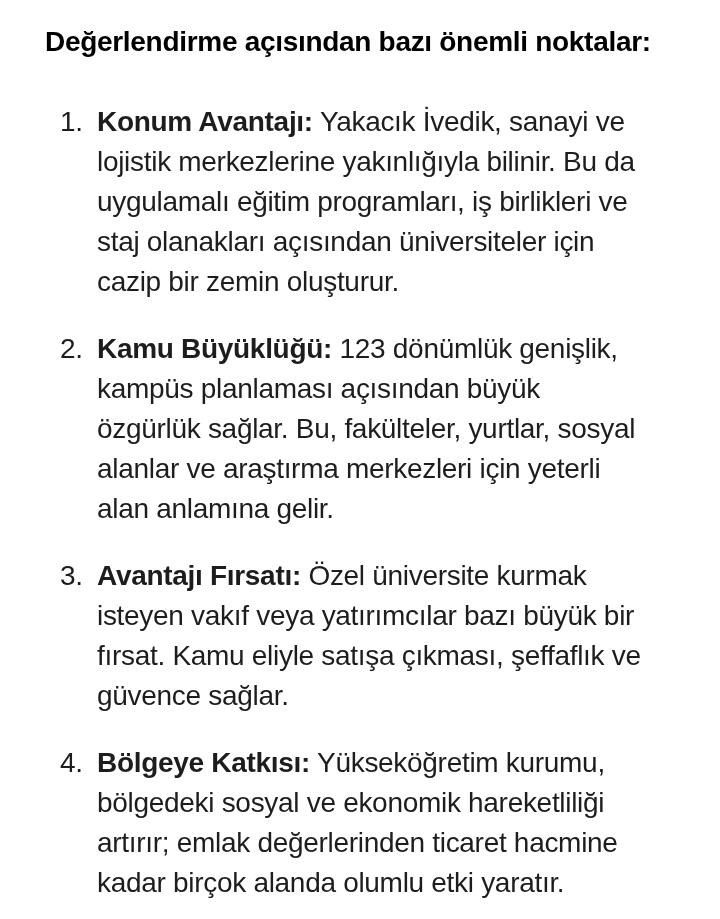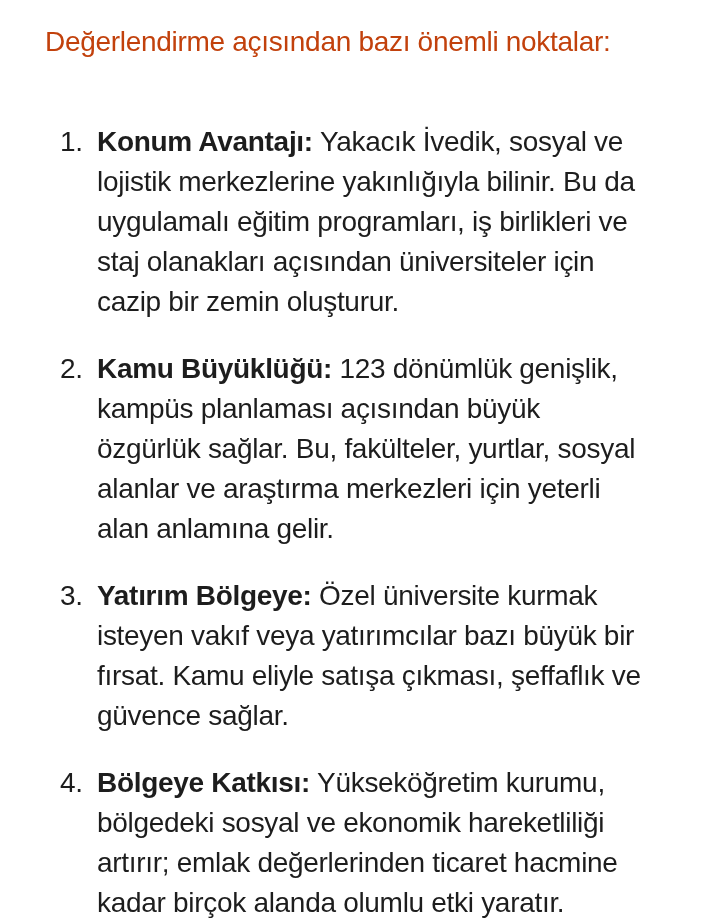--- a/index.html
+++ b/index.html
@@ -9,25 +9,25 @@
     font-family: "Liberation Sans", sans-serif;
   }
   .page {
     width: 720px;
     min-height: 919px;
     background: #ffffff;
     padding: 24px 40px 28px 45px;
   }
   .heading {
     font-size: 28px;
-    font-weight: 400;
+    font-weight: 700;
     line-height: 36px;
-    color: #c2410c;
+    color: #000000;
     letter-spacing: -0.3px;
-    margin-bottom: 62px;
+    margin-bottom: 42px;
   }
   .points-list {
     list-style: none;
   }
   .point-item {
     display: flex;
     align-items: flex-start;
     margin-bottom: 27px;
   }
   .point-item:last-child { margin-bottom: 0; }
@@ -57,31 +57,31 @@
 </head>
 <body>
 
 <div class="page">
 
   <div class="heading">Değerlendirme açısından bazı önemli noktalar:</div>
 
   <ol class="points-list">
     <li class="point-item">
       <span class="point-number">1.</span>
-      <span class="point-body"><strong class="point-label">Konum Avantajı:</strong> <span>Yakacık İvedik, sosyal ve lojistik merkezlerine yakınlığıyla bilinir. Bu da uygulamalı eğitim programları, iş birlikleri ve staj olanakları açısından üniversiteler için cazip bir zemin oluşturur.</span></span>
+      <span class="point-body"><strong class="point-label">Konum Avantajı:</strong> <span>Yakacık İvedik, sanayi ve lojistik merkezlerine yakınlığıyla bilinir. Bu da uygulamalı eğitim programları, iş birlikleri ve staj olanakları açısından üniversiteler için cazip bir zemin oluşturur.</span></span>
     </li>
 
     <li class="point-item">
       <span class="point-number">2.</span>
       <span class="point-body"><strong class="point-label">Kamu Büyüklüğü:</strong> <span>123 dönümlük genişlik, kampüs planlaması açısından büyük özgürlük sağlar. Bu, fakülteler, yurtlar, sosyal alanlar ve araştırma merkezleri için yeterli alan anlamına gelir.</span></span>
     </li>
 
     <li class="point-item">
       <span class="point-number">3.</span>
-      <span class="point-body"><strong class="point-label">Yatırım Bölgeye:</strong> <span>Özel üniversite kurmak isteyen vakıf veya yatırımcılar bazı büyük bir fırsat. Kamu eliyle satışa çıkması, şeffaflık ve güvence sağlar.</span></span>
+      <span class="point-body"><strong class="point-label">Avantajı Fırsatı:</strong> <span>Özel üniversite kurmak isteyen vakıf veya yatırımcılar bazı büyük bir fırsat. Kamu eliyle satışa çıkması, şeffaflık ve güvence sağlar.</span></span>
     </li>
 
     <li class="point-item">
       <span class="point-number">4.</span>
       <span class="point-body"><strong class="point-label">Bölgeye Katkısı:</strong> <span>Yükseköğretim kurumu, bölgedeki sosyal ve ekonomik hareketliliği artırır; emlak değerlerinden ticaret hacmine kadar birçok alanda olumlu etki yaratır.</span></span>
     </li>
   </ol>
 
 </div>
 

